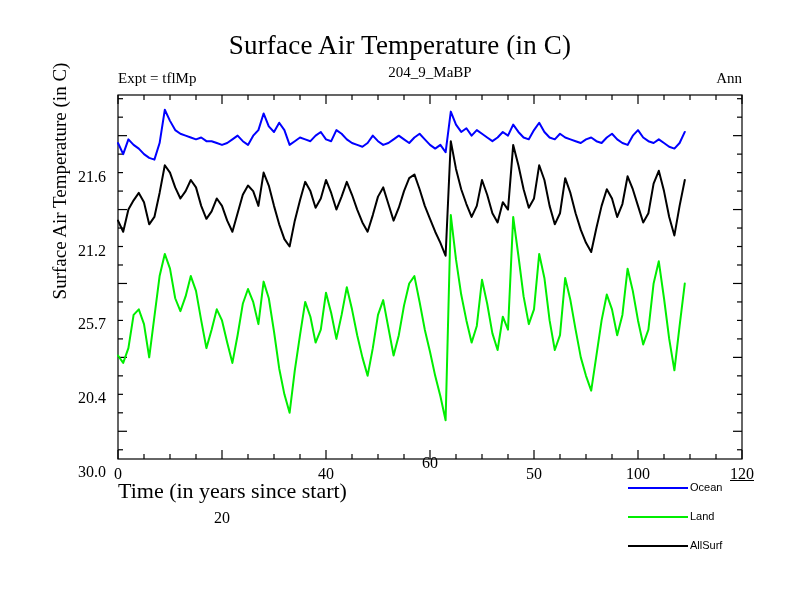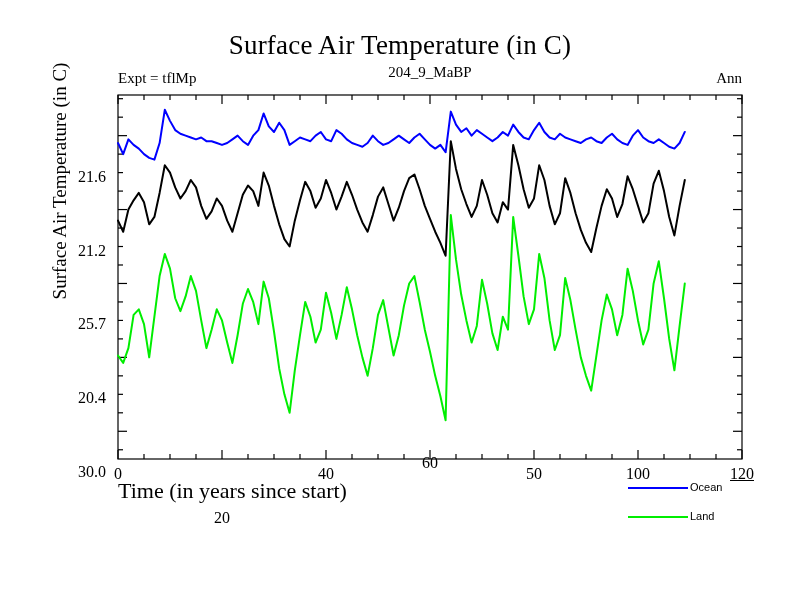--- a/index.html
+++ b/index.html
@@ -260,15 +260,19 @@
 
   <div class="legend">
       <div class="legend-item" style="top: 29px;">
         <div class="legend-swatch" style="background: rgb(0, 238, 0);"></div>
         <div class="legend-text">Land</div>
       </div>
       <div class="legend-item" style="top: 0px;">
         <div class="legend-swatch" style="background: rgb(0, 0, 255);"></div>
         <div class="legend-text">Ocean</div>
       </div>
+      <div class="legend-item" style="top: 58px;">
+        <div class="legend-swatch" style="background: rgb(0, 0, 0);"></div>
+        <div class="legend-text">AllSurf</div>
+      </div>
     </div>
 
 </div>
 
 </body></html>

